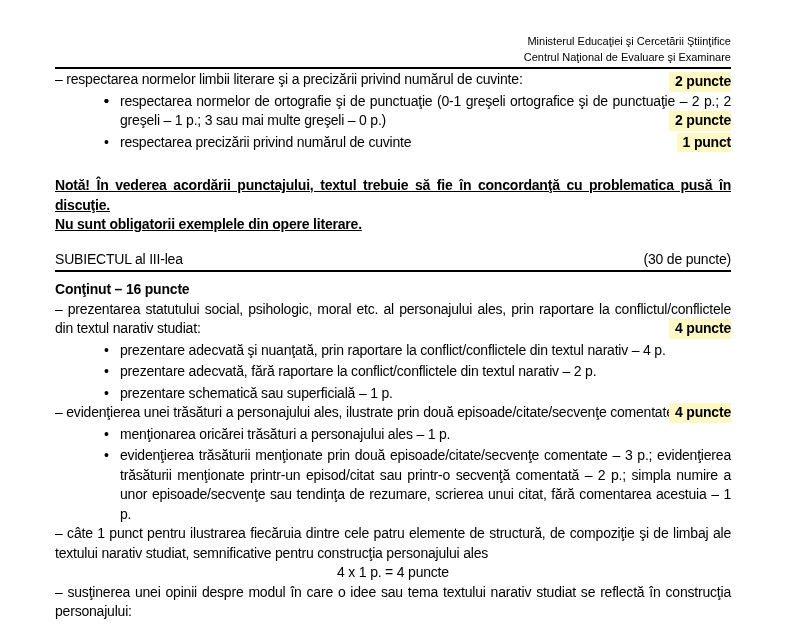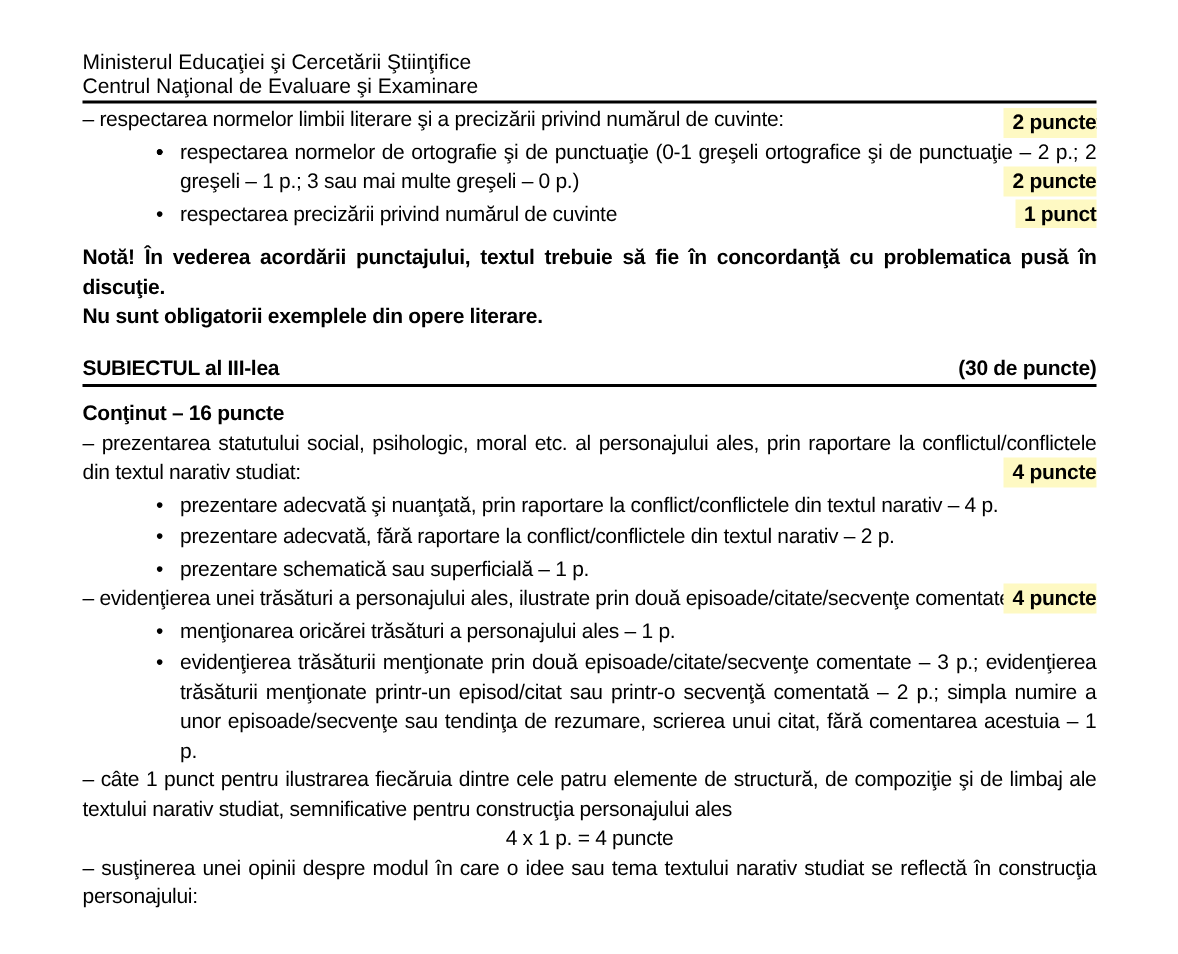--- a/index.html
+++ b/index.html
@@ -9,22 +9,22 @@
     height: 636px;
     overflow: hidden;
     color: #000;
     font-family: "Liberation Sans", sans-serif;
     font-size: 14px;
     line-height: 19.5px;
     letter-spacing: -0.2px;
     padding: 33px 54px 4px 55px;
   }
   .doc-header {
-    text-align: left;
-    font-size: 14px;
+    text-align: right;
+    font-size: 11px;
     line-height: 16px;
     letter-spacing: 0;
   }
   .header-rule {
     border-bottom: 2px solid #000;
     margin-top: 2px;
     margin-bottom: 1px;
   }
   .para { margin: 0; }
   .justify { text-align: justify; }
@@ -44,25 +44,25 @@
     position: relative;
     padding-left: 65px;
     margin-top: 2px;
     text-align: justify;
   }
   .bullet .marker {
     position: absolute;
     left: 49px;
     top: 0;
   }
-  .note-block { margin-top: 10px; }
+  .note-block { margin-top: 24px; text-decoration: underline; }
   .subject-row {
     display: flex;
     justify-content: space-between;
-    font-weight: 700;
+    font-weight: 400;
     border-bottom: 2px solid #000;
     margin-top: 15px;
     padding-bottom: 1px;
   }
   .heading { margin-top: 8px; font-weight: 700; }
   .score-line {
     text-align: center;
     font-weight: 400;
   }
 </style>

